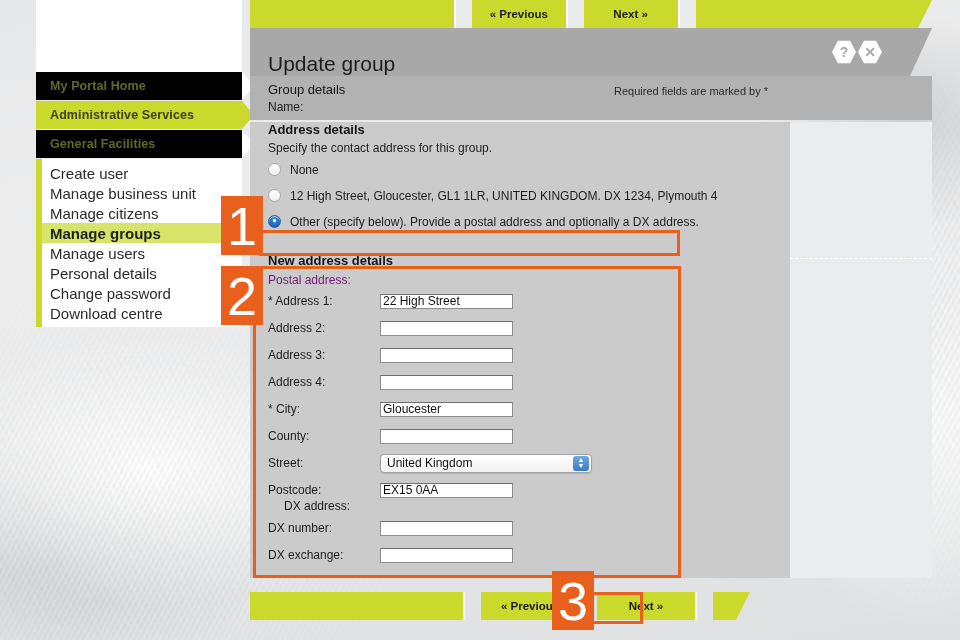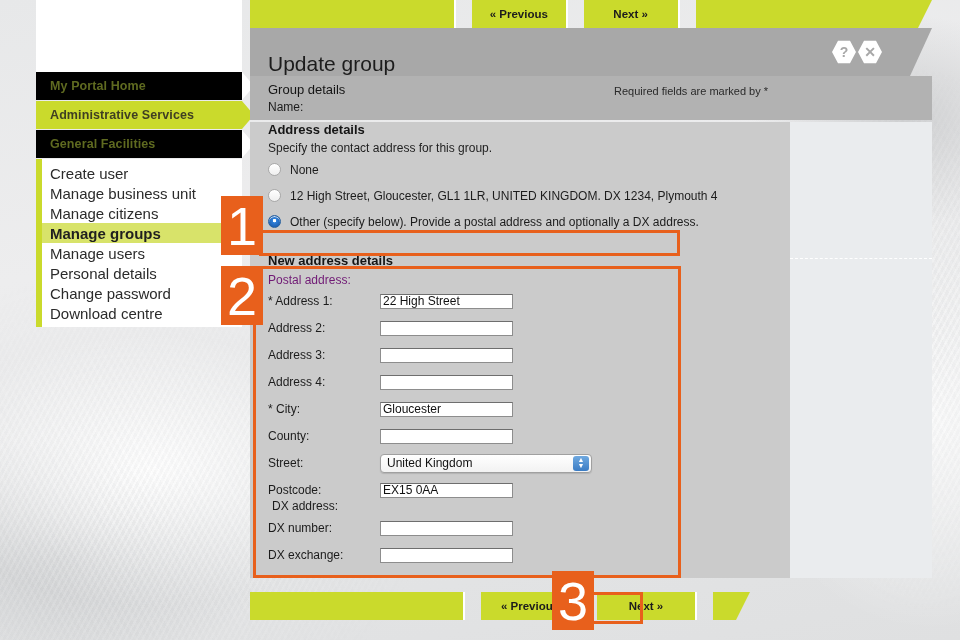--- a/index.html
+++ b/index.html
@@ -227,21 +227,21 @@
     border-top-color: #6e6e6e;
     font-size: 12px; color: #111111;
     padding: 0 2px;
     line-height: 13px;
     font-family: "Liberation Sans", sans-serif;
   }
   .field-row .inp.wide { width: 133px; }
 
   .sublabel {
     font-size: 12px; color: #1c1c1c;
-    margin: -4px 0 2px 4px;
+    margin: -4px 0 2px 16px;
   }
 
   .select-wrap {
     position: relative;
     width: 212px; height: 19px;
     background: linear-gradient(#ffffff, #f2f2f2);
     border: 1px solid #a0a0a0;
     border-radius: 4px;
     display: flex; align-items: center;
     padding-left: 6px;

